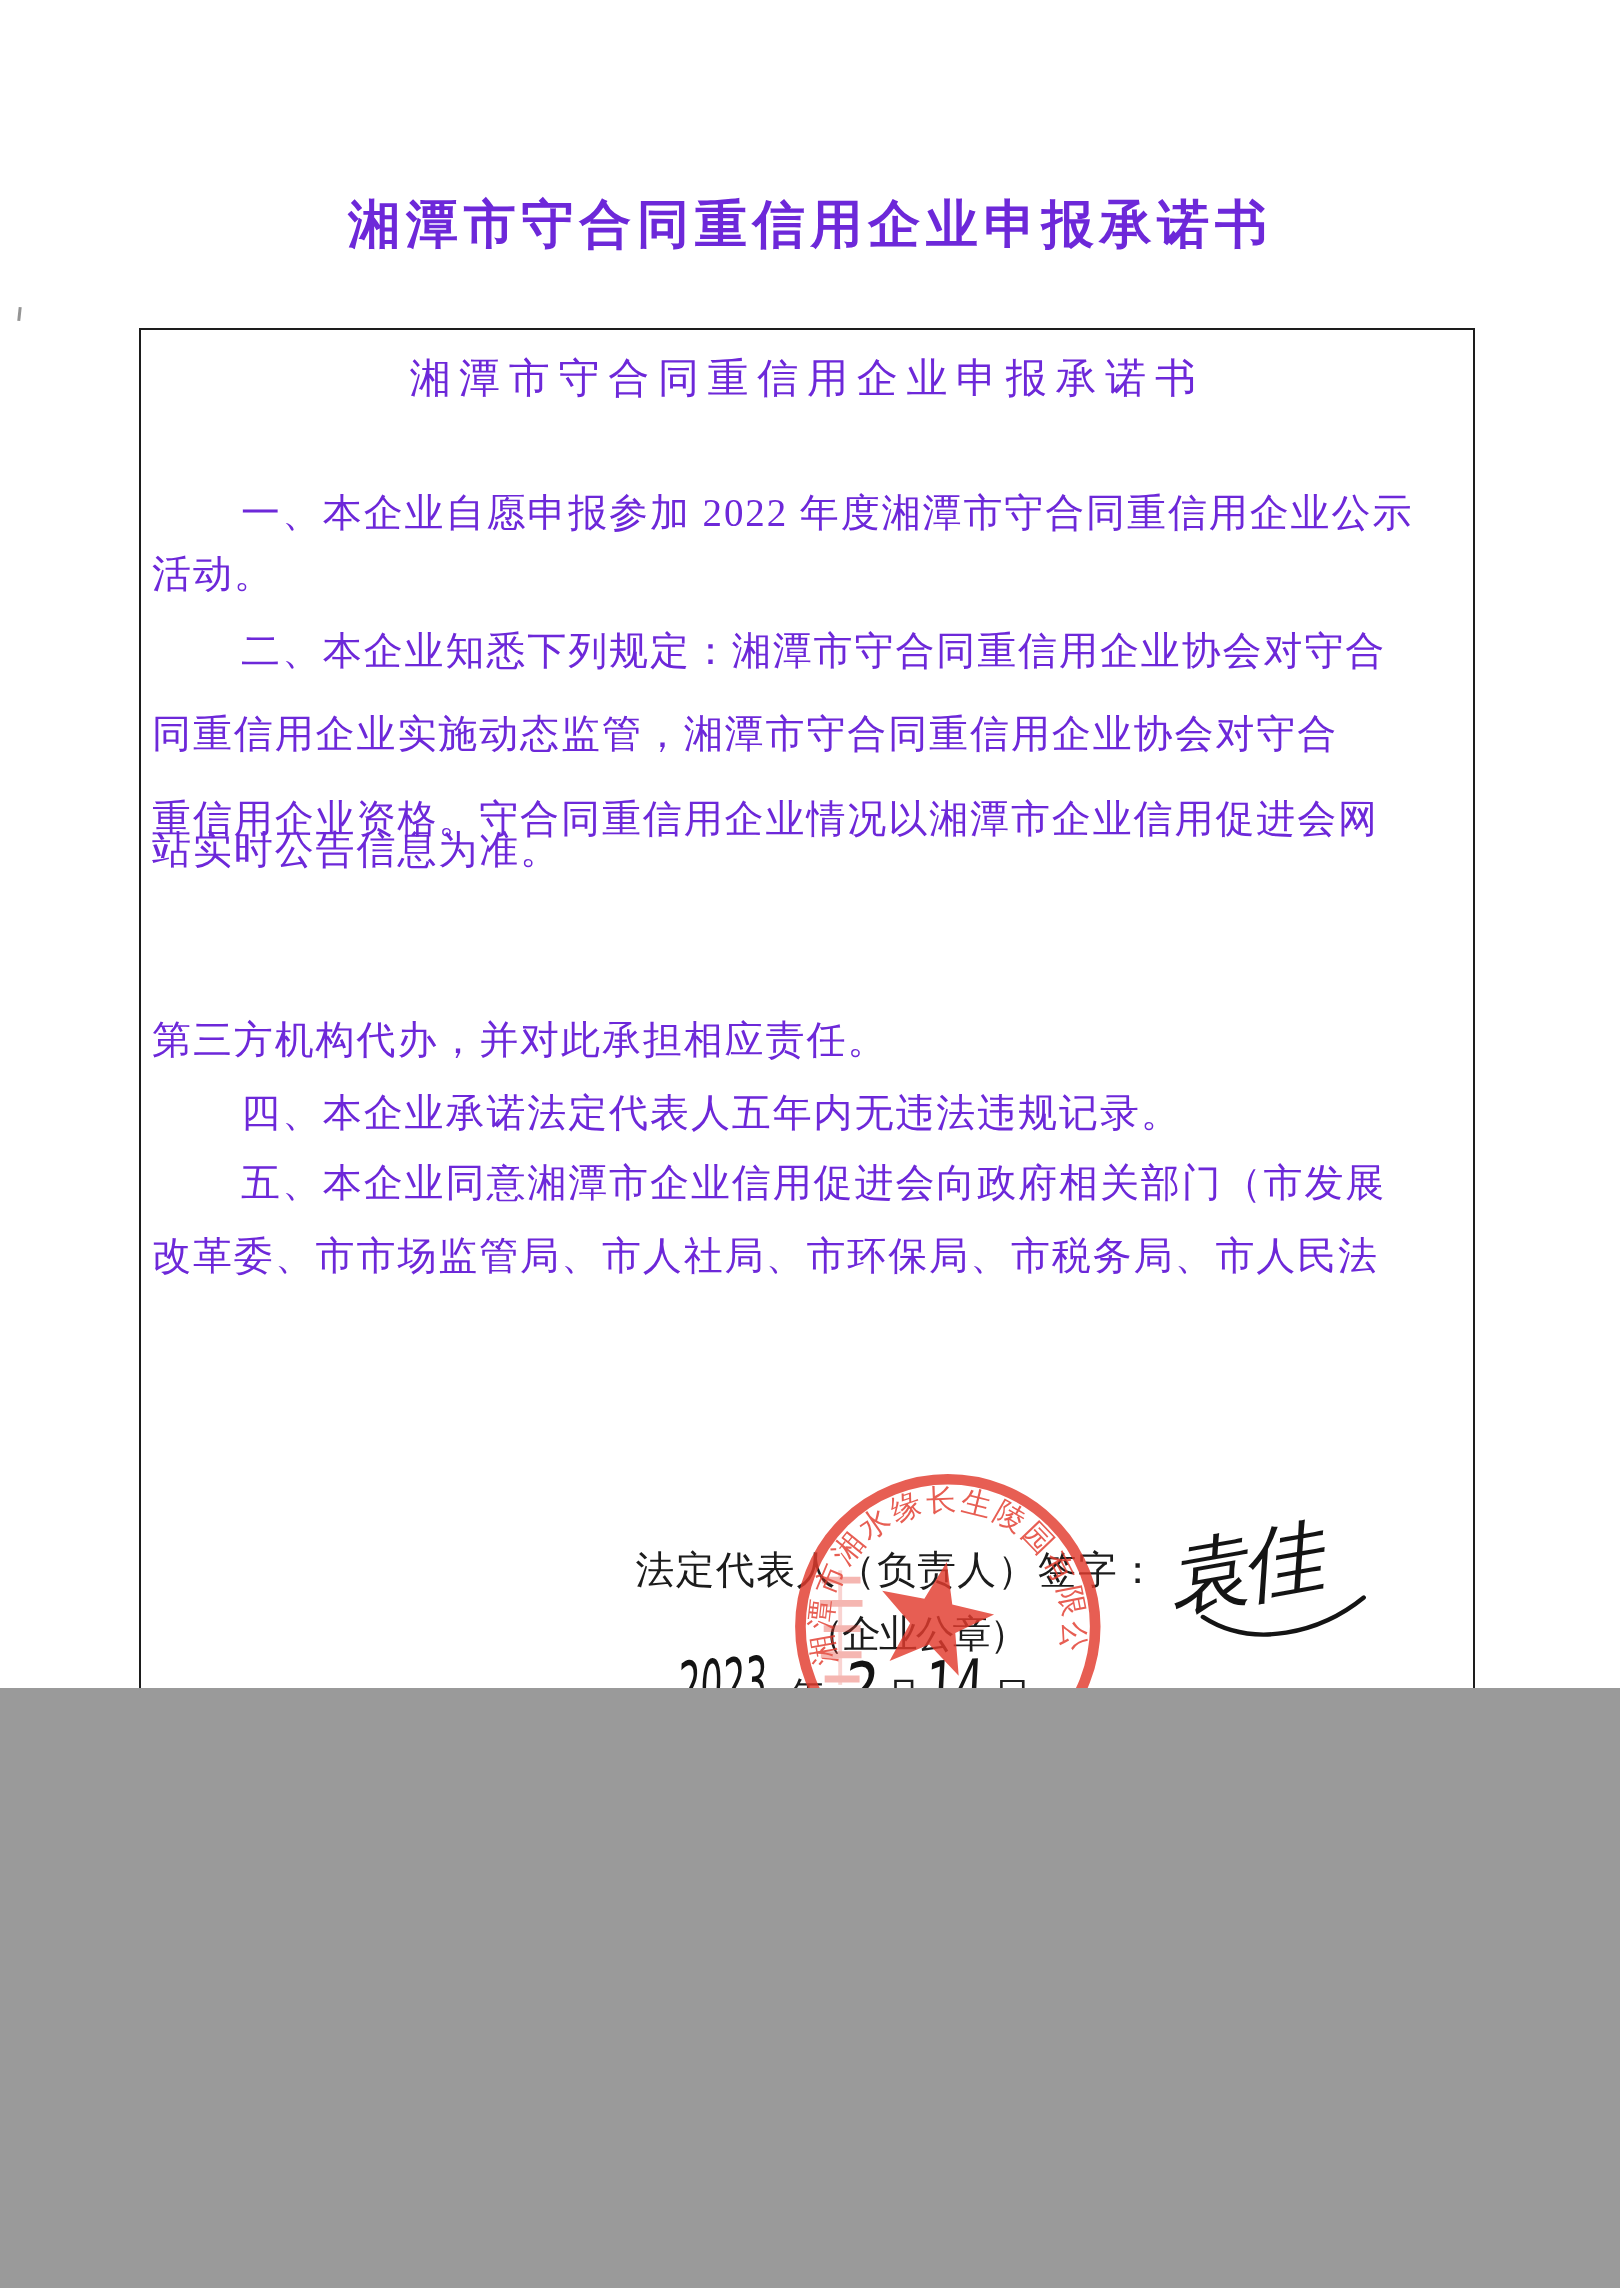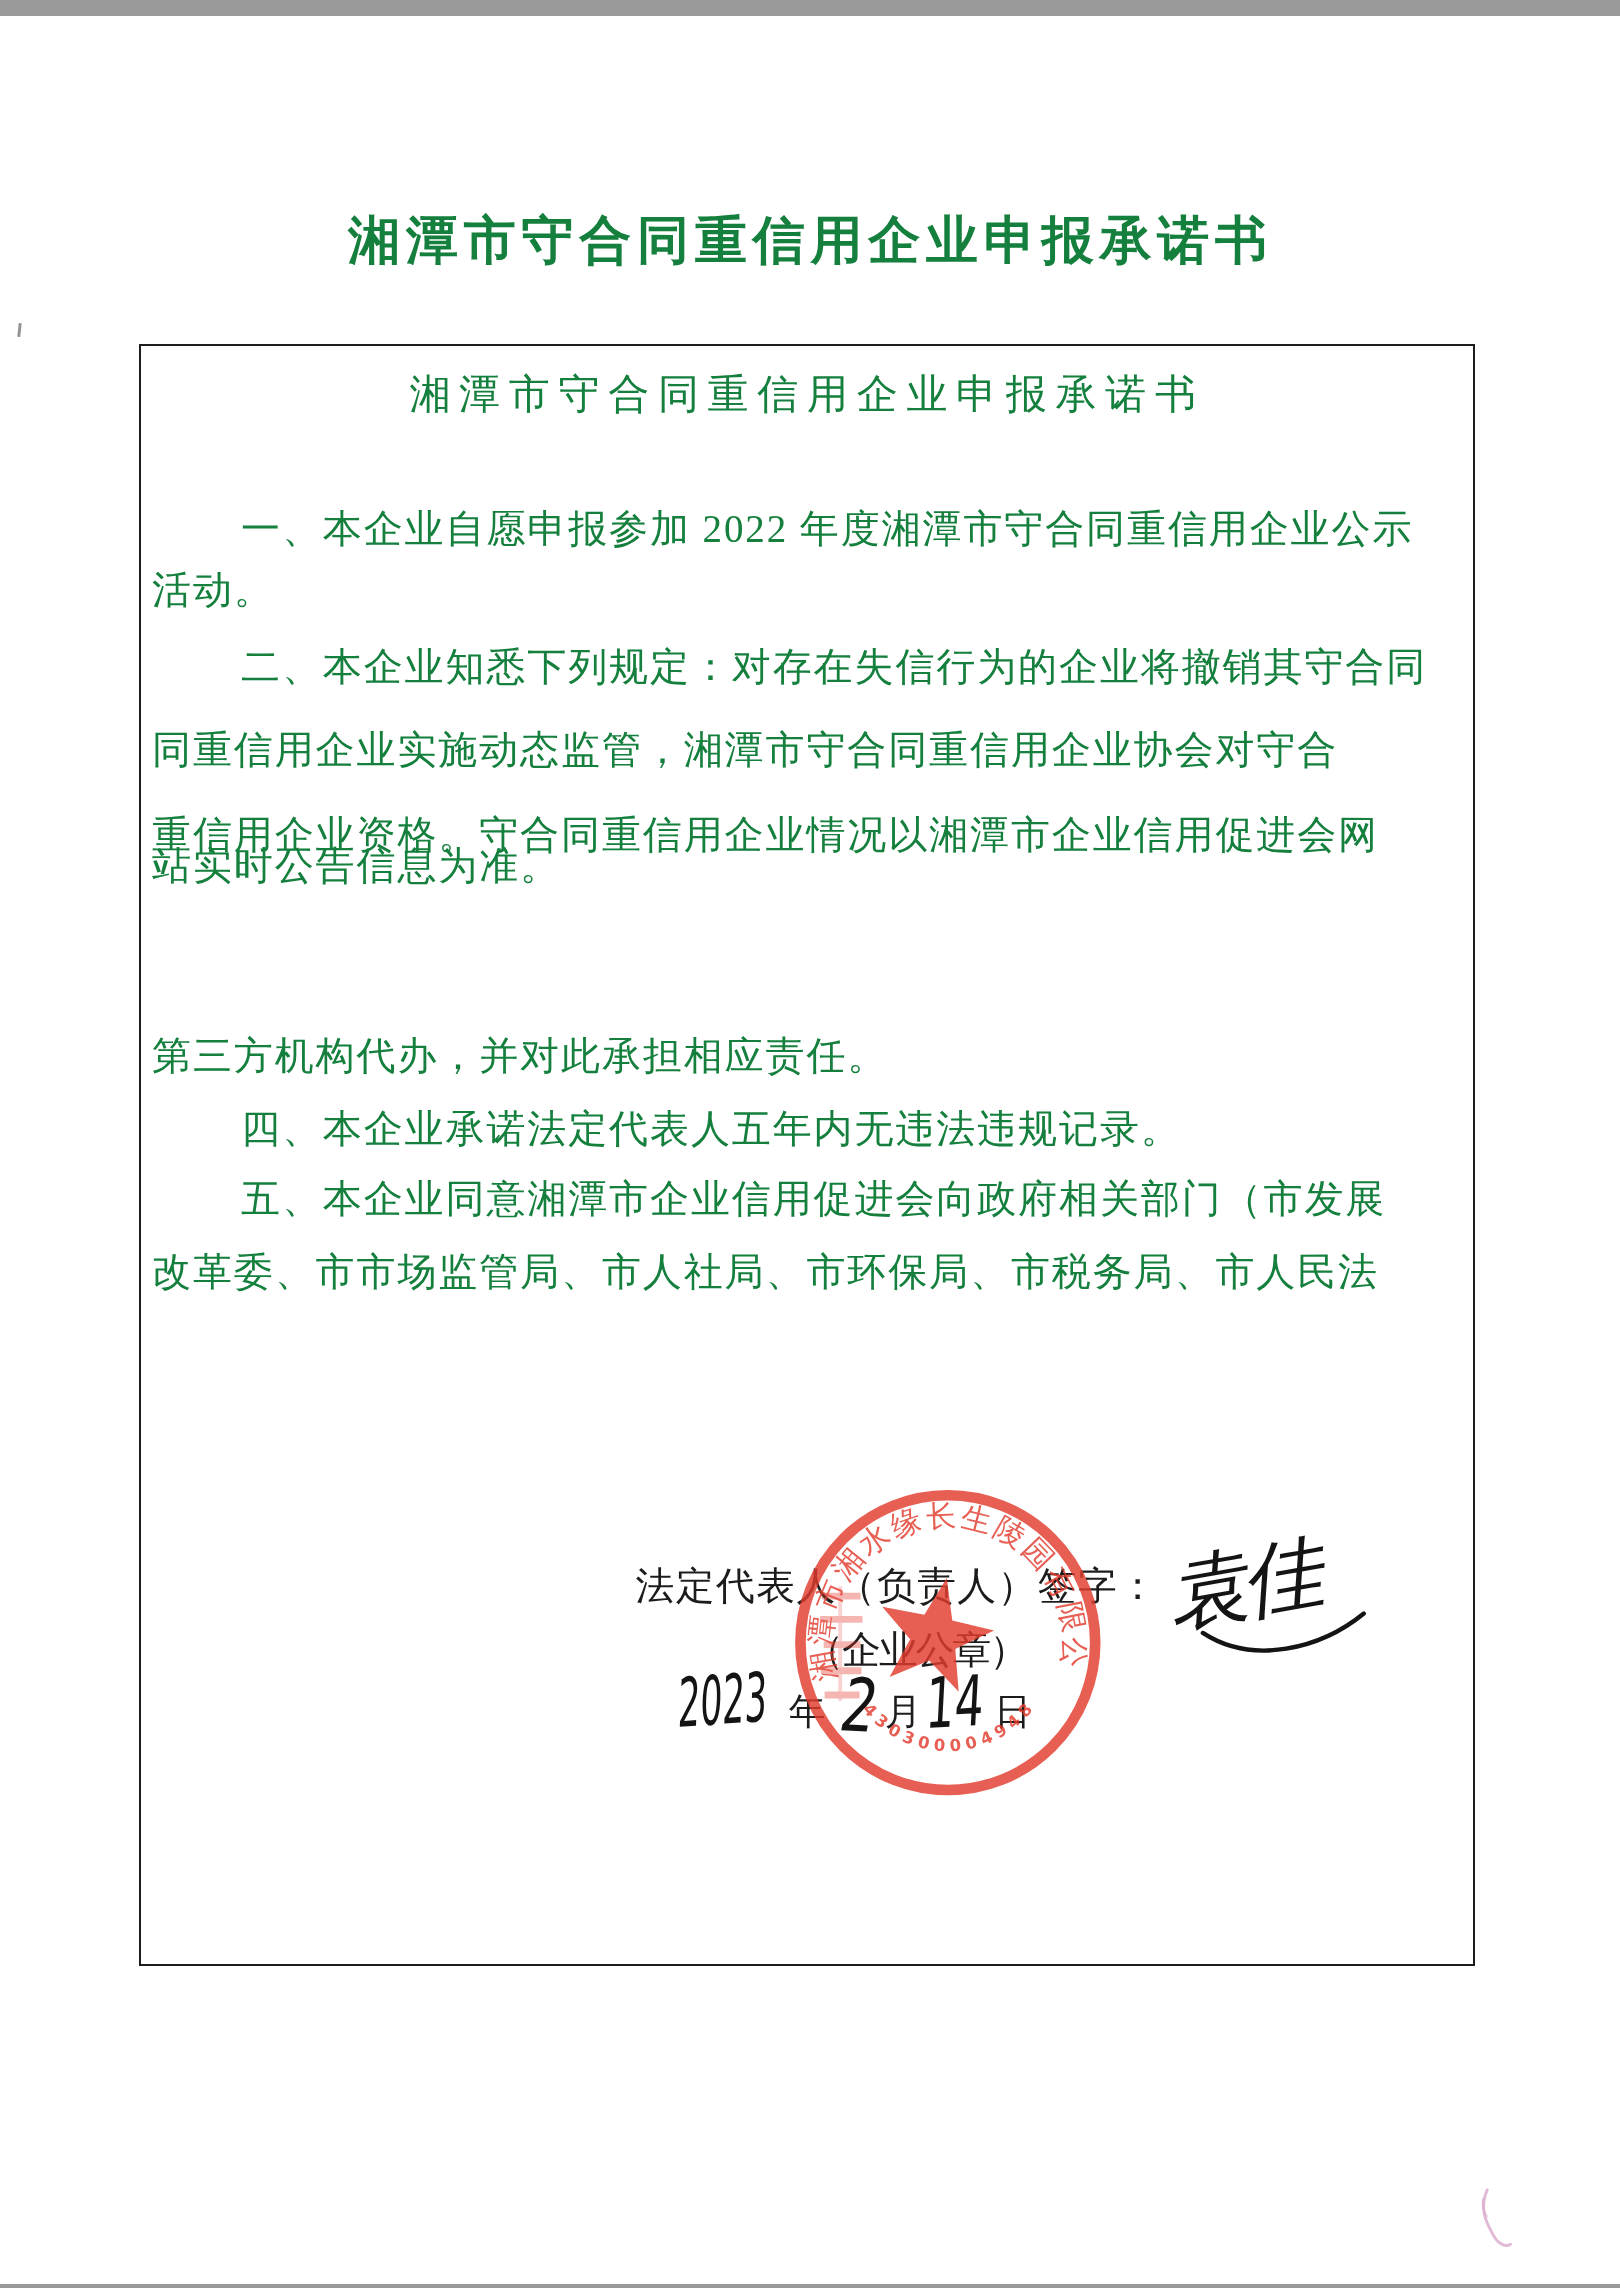--- a/index.html
+++ b/index.html
@@ -1,23 +1,22 @@
 <!DOCTYPE html>
 <html><head>
 <meta charset="utf-8">
 <style>
   html,body{margin:0;padding:0;background:#9a9a9a;}
   .page{
     position:relative;
-    width:1621px;height:2268px;
+    width:1621px;height:1688px;
     background:#ffffff;
     overflow:hidden;
     font-family:"Liberation Serif","DejaVu Serif",serif;
-    color:#15803d;
-    margin-top:16px;
+    color:#6d28d9;
   }
   .main-title{
     position:absolute;top:190px;left:0;width:100%;
     text-align:center;
     font-size:52px;font-weight:bold;letter-spacing:5.8px;
     white-space:nowrap;
   }
   .left-tick{
     position:absolute;left:17.5px;top:307px;width:2.9px;height:13.6px;
     background:#666;opacity:.7;transform:rotate(6deg);
@@ -53,21 +52,21 @@
   <div class="main-title">湘潭市守合同重信用企业申报承诺书</div>
 
   <div class="left-tick"></div>
 
   <div class="doc-box"></div>
 
   <div class="box-title">湘潭市守合同重信用企业申报承诺书</div>
 
   <div class="bline indent" style="top:493px;">一、本企业自愿申报参加 2022 年度湘潭市守合同重信用企业公示</div>
   <div class="bline" style="top:554px;">活动。</div>
-  <div class="bline indent" style="top:631px;">二、本企业知悉下列规定：对存在失信行为的企业将撤销其守合同</div>
+  <div class="bline indent" style="top:631px;">二、本企业知悉下列规定：湘潭市守合同重信用企业协会对守合</div>
   <div class="bline" style="top:714px;">同重信用企业实施动态监管，湘潭市守合同重信用企业协会对守合</div>
   <div class="bline" style="top:799px;">重信用企业资格。守合同重信用企业情况以湘潭市企业信用促进会网</div>
   <div class="bline" style="top:830px;">站实时公告信息为准。</div>
   <div class="bline" style="top:1020px;">第三方机构代办，并对此承担相应责任。</div>
   <div class="bline indent" style="top:1093px;">四、本企业承诺法定代表人五年内无违法违规记录。</div>
   <div class="bline indent" style="top:1163px;">五、本企业同意湘潭市企业信用促进会向政府相关部门（市发展</div>
   <div class="bline" style="top:1236px;">改革委、市市场监管局、市人社局、市环保局、市税务局、市人民法</div>
 
   <svg class="overlay-svg" viewBox="0 0 940 560">
 

